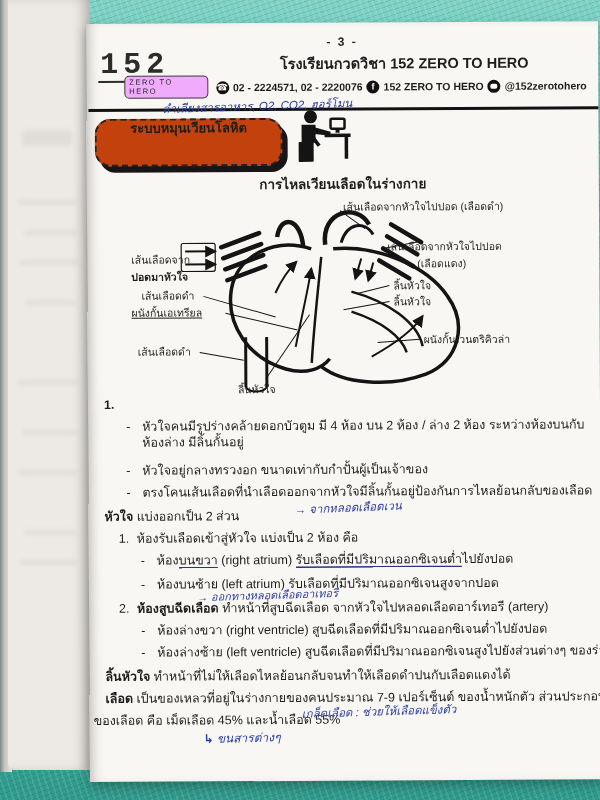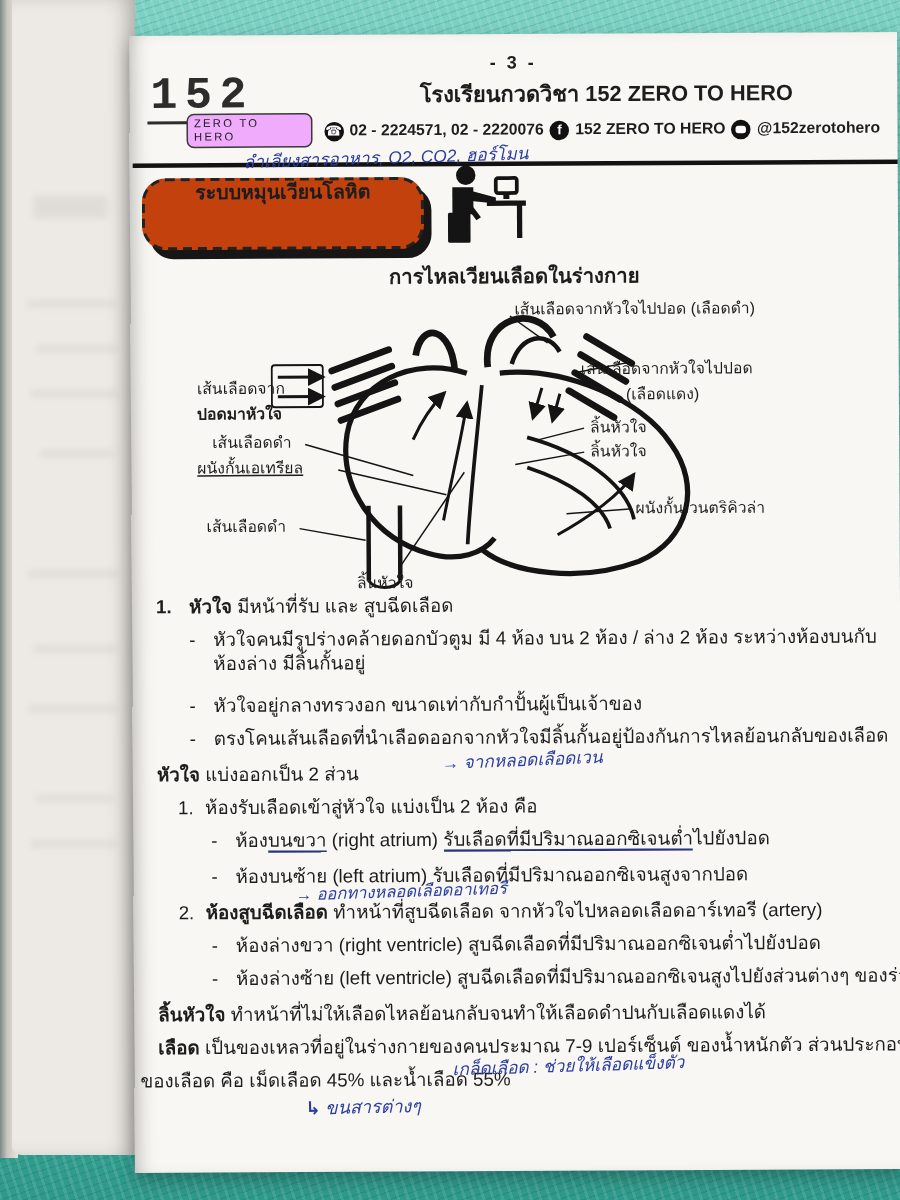--- a/index.html
+++ b/index.html
@@ -187,21 +187,20 @@
       <div class="dlabel" style="left:268px;top:99px;">ลิ้นหัวใจ</div>
       <div class="dlabel" style="left:16px;top:92px;">เส้นเลือดดำ</div>
       <div class="dlabel" style="left:6px;top:109px;text-decoration:underline;">ผนังกั้นเอเทรียล</div>
       <div class="dlabel" style="left:298px;top:137px;">ผนังกั้นเวนตริคิวล่า</div>
       <div class="dlabel" style="left:12px;top:148px;">เส้นเลือดดำ</div>
       <div class="dlabel" style="left:112px;top:186px;">ลิ้นหัวใจ</div>
     </div>
 
     <div class="line" style="left:16px;top:374px;right:6px;">
       <span class="num">1.</span>
-      <span><span class="lead">หัวใจ</span><span> มีหน้าที่รับ และ สูบฉีดเลือด</span></span>
     </div>
 
     <div class="line wrapline" style="left:38px;top:396px;width:462px;">
       <span class="dash">-</span>
       <span>หัวใจคนมีรูปร่างคล้ายดอกบัวตูม มี 4 ห้อง บน 2 ห้อง / ล่าง 2 ห้อง ระหว่างห้องบนกับห้องล่าง มีลิ้นกั้นอยู่</span>
     </div>
     <div class="line" style="left:38px;top:440px;">
       <span class="dash">-</span>
       <span>หัวใจอยู่กลางทรวงอก ขนาดเท่ากับกำปั้นผู้เป็นเจ้าของ</span>
     </div>

